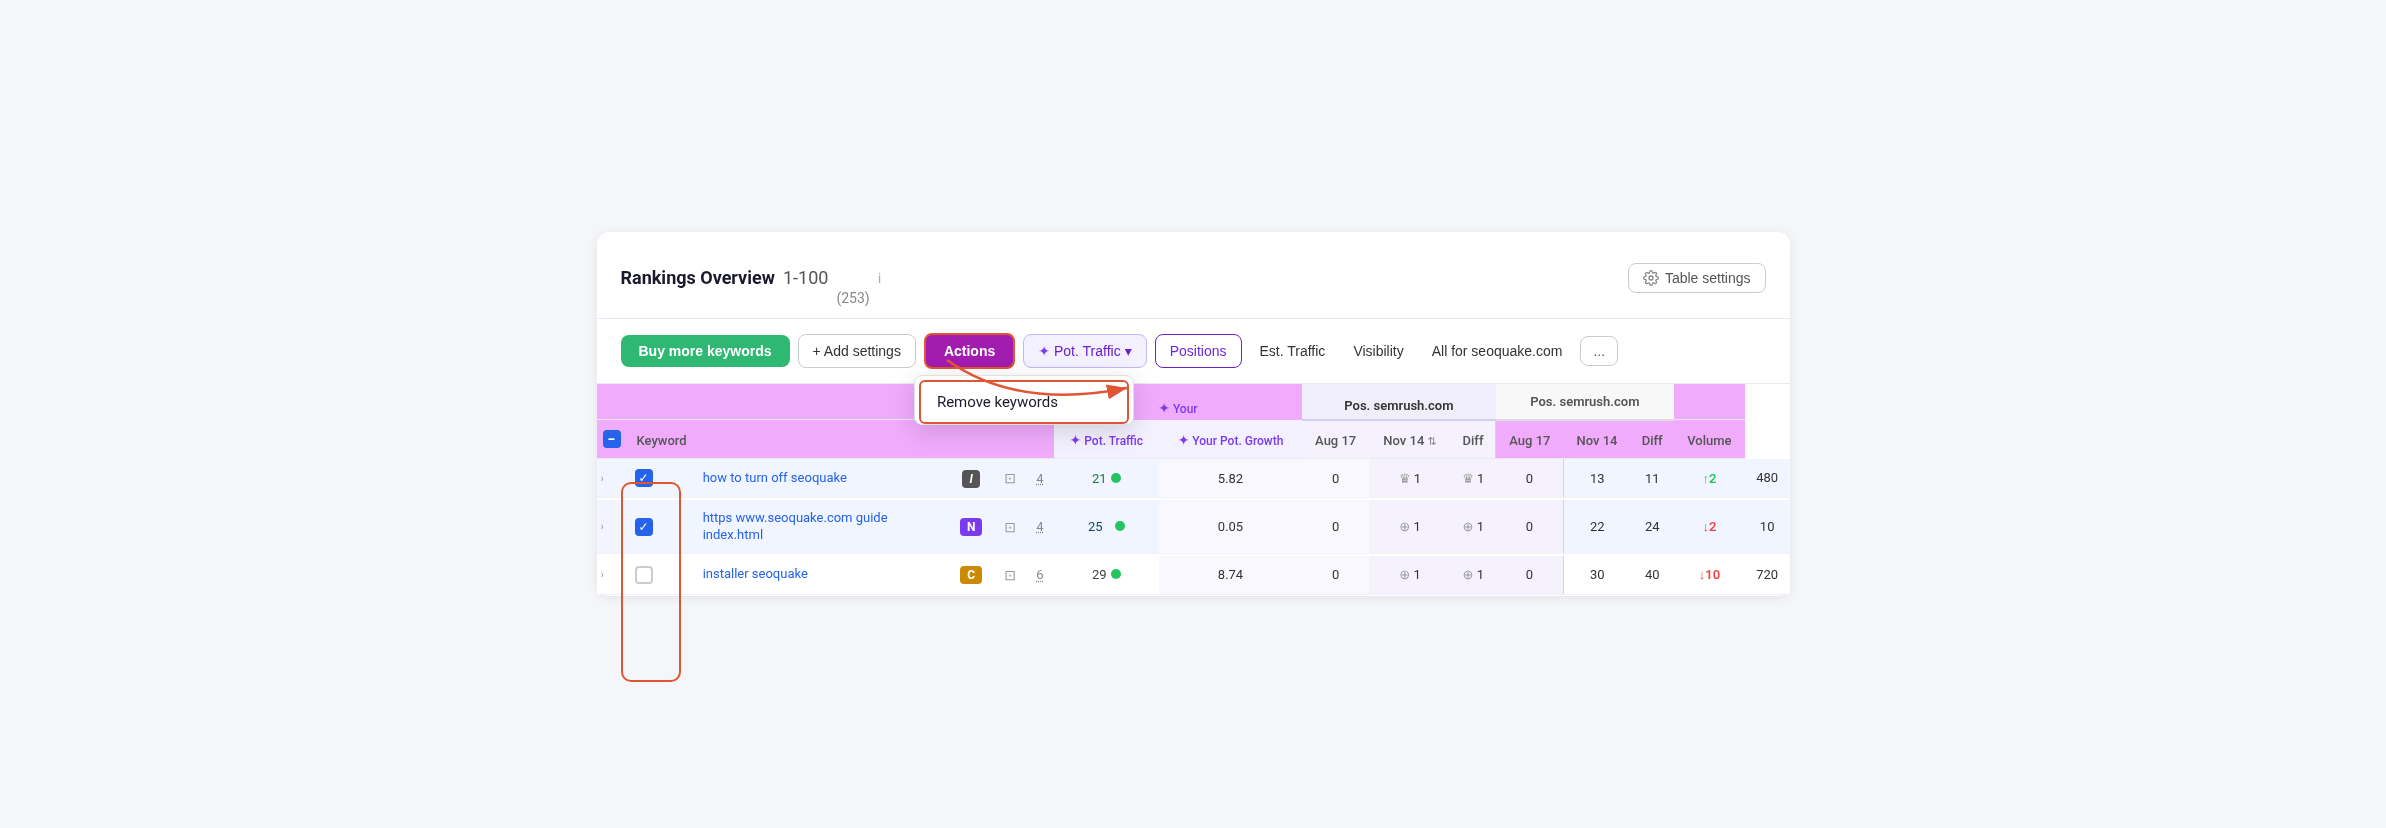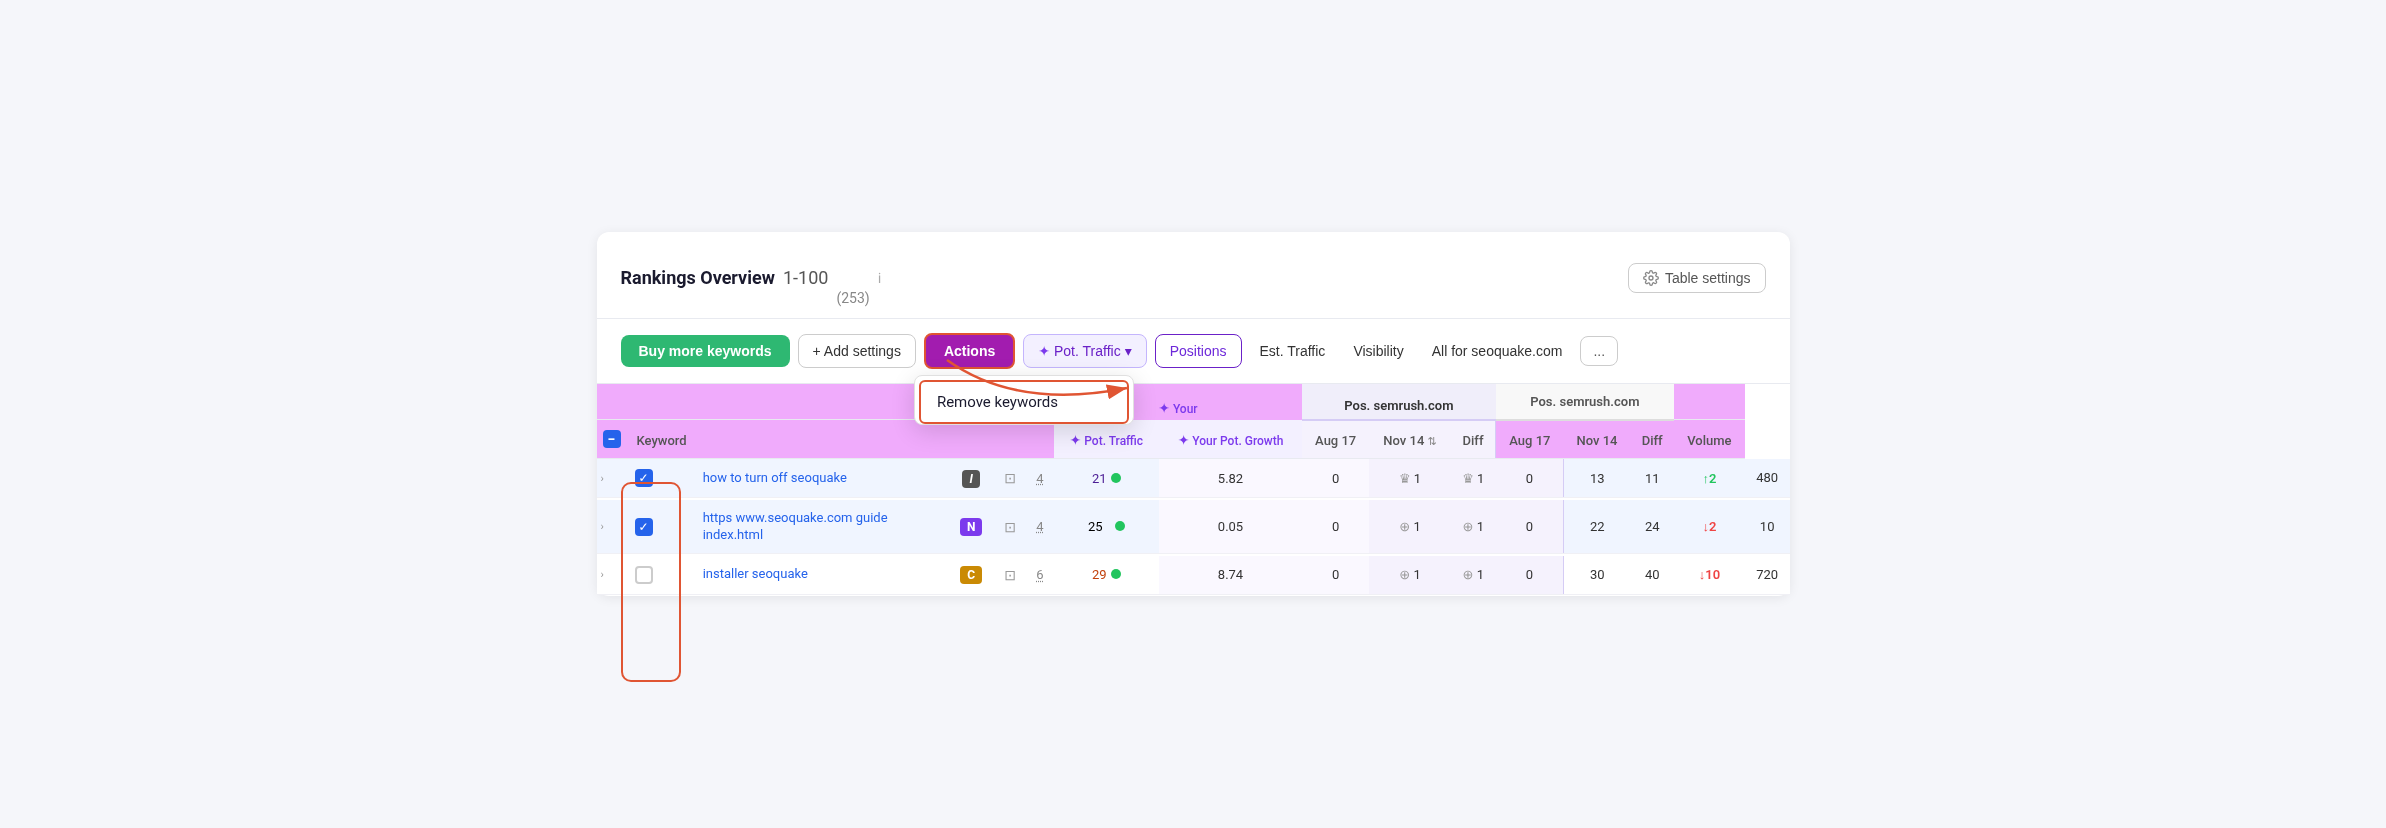--- a/index.html
+++ b/index.html
@@ -450,21 +450,21 @@
             <td style="color: rgb(153, 153, 153); font-size: 11px; padding: 10px 4px; width: 20px;">›</td>
             <td class="checkbox-cell">
               <div class="checkbox-blue">✓</div>
             </td>
             <td style="min-width: 170px;">
               <a href="#" class="keyword-link">how to turn off seoquake</a>
             </td>
             <td class="center"><span class="badge-i">I</span></td>
             <td class="center"><span class="icon-camera">⊡</span></td>
             <td class="center" style="color: rgb(136, 136, 136);"><span style="text-decoration:underline dotted;color:#888;">4</span></td>
-            <td class="center"><span style="color:#4c1d95;margin-right:4px;">21</span><span class="dot-green"></span></td>
+            <td class="center"><span style="color:#15803d;margin-right:4px;">21</span><span class="dot-green"></span></td>
             <td class="center" style="background: rgb(250, 248, 255);"><span>5.82</span></td>
             <td class="center" style="background: rgb(250, 248, 255);"><span>0</span></td>
             <td class="center col-group-seoquake"><span style="color:#999;">♛</span><span> 1</span></td>
             <td class="center col-group-seoquake th-active-sort"><span style="color:#999;">♛</span><span> 1</span></td>
             <td class="center col-group-seoquake divider-line"><span>0</span></td>
             <td class="center"><span>13</span></td>
             <td class="center"><span>11</span></td>
             <td class="center"><span class="diff-up">↑2</span></td>
             <td class="center"><span>480</span></td>
           </tr>
@@ -473,21 +473,21 @@
             <td style="color: rgb(153, 153, 153); font-size: 11px; padding: 10px 4px; width: 20px;">›</td>
             <td class="checkbox-cell">
               <div class="checkbox-blue">✓</div>
             </td>
             <td style="min-width: 170px;">
               <a href="#" class="keyword-link">https www.seoquake.com guide index.html</a>
             </td>
             <td class="center"><span class="badge-n">N</span></td>
             <td class="center"><span class="icon-camera">⊡</span></td>
             <td class="center" style="color: rgb(136, 136, 136);"><span style="text-decoration:underline dotted;color:#888;">4</span></td>
-            <td class="center"><span style="color:#000000;margin-right:12px;">25</span><span class="dot-green"></span></td>
+            <td class="center"><span style="color:#0c4a6e;margin-right:12px;">25</span><span class="dot-green"></span></td>
             <td class="center" style="background: rgb(250, 248, 255);"><span>0.05</span></td>
             <td class="center" style="background: rgb(250, 248, 255);"><span>0</span></td>
             <td class="center col-group-seoquake"><span style="color:#999;">⊕</span><span> 1</span></td>
             <td class="center col-group-seoquake th-active-sort"><span style="color:#999;">⊕</span><span> 1</span></td>
             <td class="center col-group-seoquake divider-line"><span>0</span></td>
             <td class="center"><span>22</span></td>
             <td class="center"><span>24</span></td>
             <td class="center"><span class="diff-down">↓2</span></td>
             <td class="center"><span>10</span></td>
           </tr>
@@ -496,21 +496,21 @@
             <td style="color: rgb(153, 153, 153); font-size: 11px; padding: 10px 4px; width: 20px;">›</td>
             <td class="checkbox-cell">
               <div class="checkbox-empty"></div>
             </td>
             <td style="min-width: 170px;">
               <a href="#" class="keyword-link">installer seoquake</a>
             </td>
             <td class="center"><span class="badge-c">C</span></td>
             <td class="center"><span class="icon-camera">⊡</span></td>
             <td class="center" style="color: rgb(136, 136, 136);"><span style="text-decoration:underline dotted;color:#888;">6</span></td>
-            <td class="center"><span style="color:#c2410c;margin-right:4px;">29</span><span class="dot-green"></span></td>
+            <td class="center"><span style="color:#404040;margin-right:4px;">29</span><span class="dot-green"></span></td>
             <td class="center" style="background: rgb(250, 248, 255);"><span>8.74</span></td>
             <td class="center" style="background: rgb(250, 248, 255);"><span>0</span></td>
             <td class="center col-group-seoquake"><span style="color:#999;">⊕</span><span> 1</span></td>
             <td class="center col-group-seoquake th-active-sort"><span style="color:#999;">⊕</span><span> 1</span></td>
             <td class="center col-group-seoquake divider-line"><span>0</span></td>
             <td class="center"><span>30</span></td>
             <td class="center"><span>40</span></td>
             <td class="center"><span class="diff-down">↓10</span></td>
             <td class="center"><span>720</span></td>
           </tr>

